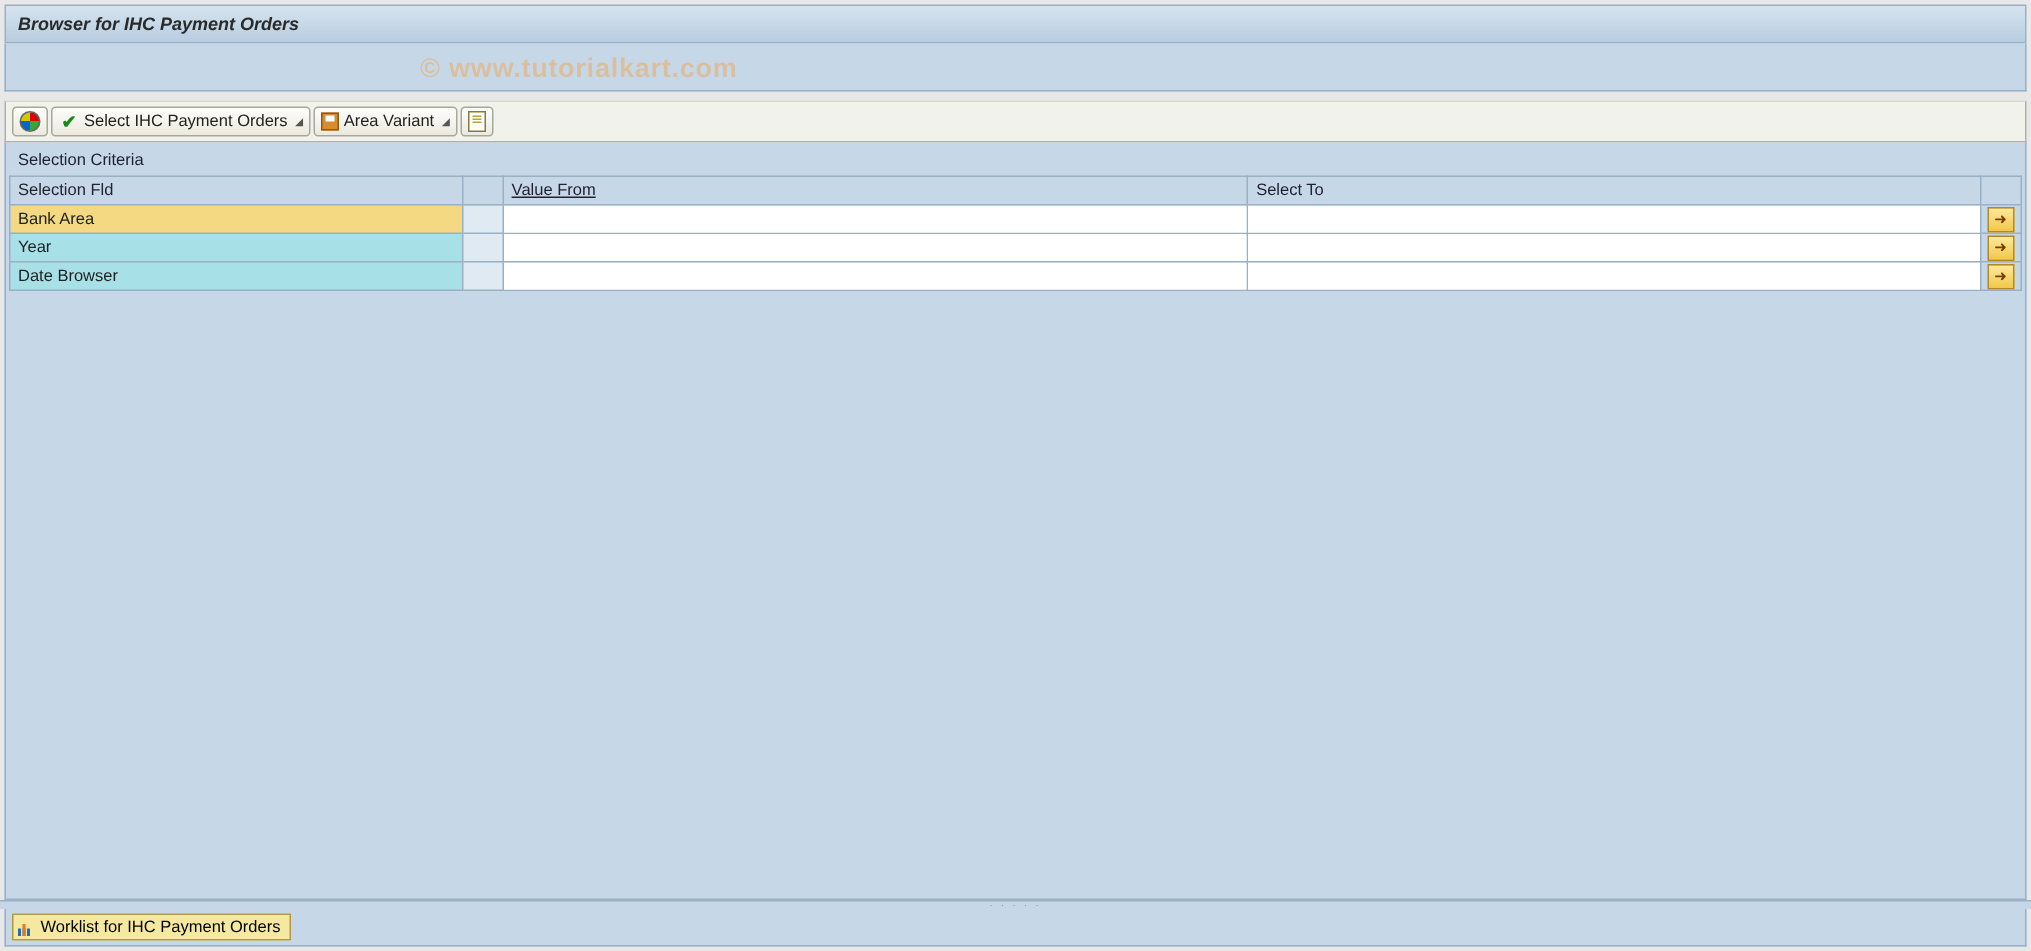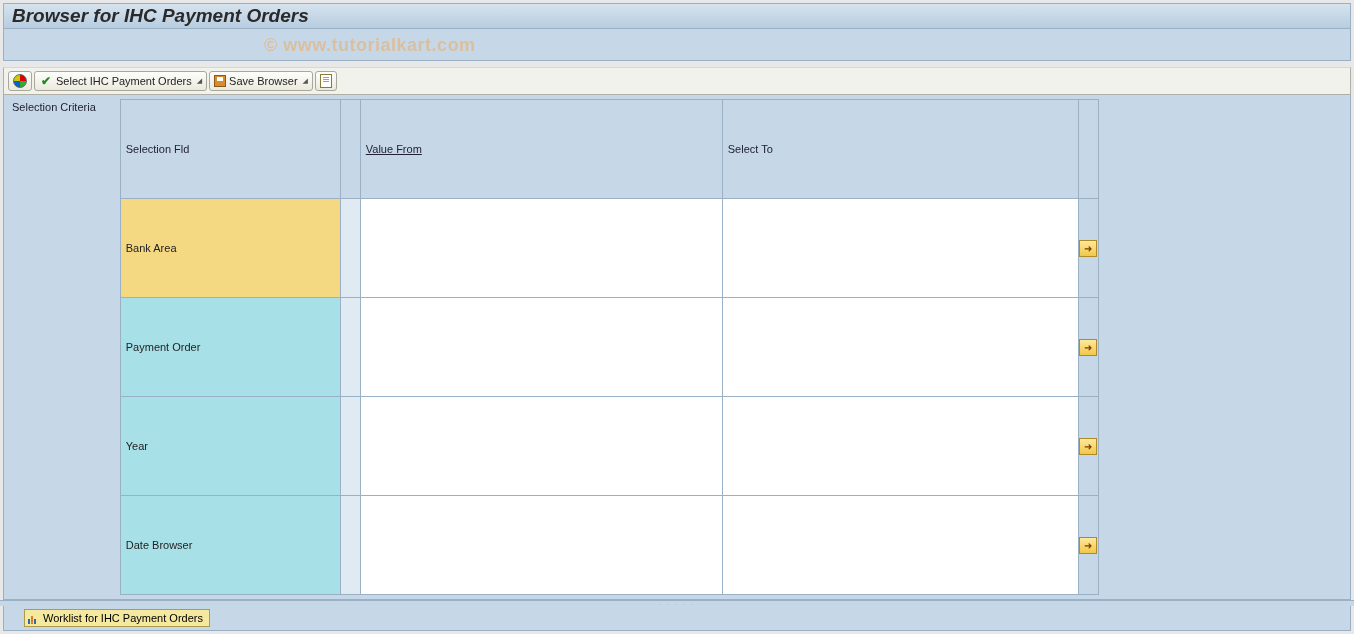--- a/index.html
+++ b/index.html
@@ -19,36 +19,36 @@
       border: 1px solid #9ab0c4;
       padding: 4px 8px;
       height: 26px;
       display: flex;
       align-items: center;
       margin: 3px 3px 0 3px;
     }
     .title-text {
       font-weight: bold;
       font-style: italic;
-      font-size: 19px;
+      font-size: 12px;
       color: #2a2a2a;
     }
     
     .sub-bar {
       background: #c6d8e8;
       border-left: 1px solid #9ab0c4;
       border-right: 1px solid #9ab0c4;
       border-bottom: 1px solid #9ab0c4;
       height: 32px;
       margin: 0 3px;
       position: relative;
     }
     .watermark {
       position: absolute;
-      left: 260px;
+      left: 276px;
       top: 6px;
       font-size: 18px;
       font-weight: bold;
       color: #e8b06f;
       opacity: 0.6;
       letter-spacing: 0.5px;
       pointer-events: none;
       user-select: none;
     }
     
@@ -129,22 +129,21 @@
     
     .content {
       flex: 1;
       background: #c6d8e8;
       border: 1px solid #9ab0c4;
       border-top: none;
       margin: 0 3px;
       padding: 4px 2px;
       overflow: hidden;
       display: flex;
-      flex-direction: row;
-      gap: 18px;
+      flex-direction: column;
     }
     .section-label {
       font-size: 11px;
       color: #223;
       padding: 2px 6px 4px 6px;
     }
     .grid {
       display: table;
       border-collapse: collapse;
       width: auto;
@@ -216,21 +215,21 @@
       color: #7a90a4;
       letter-spacing: 2px;
       cursor: row-resize;
     }
     
     .bottom-panel {
       background: #c6d8e8;
       border: 1px solid #9ab0c4;
       border-top: none;
       margin: 0 3px 3px 3px;
-      padding: 3px 20px;
+      padding: 3px 4px;
     }
     .tab {
       display: inline-flex;
       align-items: center;
       background: #f5e9a0;
       border: 1px solid #b09a4a;
       padding: 1px 6px 1px 3px;
       height: 18px;
       font-size: 11px;
       gap: 3px;
@@ -271,21 +270,21 @@
   <button class="tbtn">
     <span class="icon-circle colorful"></span>
   </button>
   <button class="tbtn">
     <span class="checkmark">✔</span>
     <span>Select IHC Payment Orders</span>
     <span class="mini-arrow">◢</span>
   </button>
   <button class="tbtn">
     <span class="save-disk"></span>
-    <span>Save Browser</span>
+    <span>Area Variant</span>
     <span class="mini-arrow">◢</span>
   </button>
   <button class="tbtn">
     <span class="page-icon"></span>
   </button>
 </div>
 
 <div class="content">
   <div class="section-label">Selection Criteria</div>
 
@@ -299,27 +298,20 @@
     </div>
 
     <div class="grow gdata sel">
       <div class="gcell c-fld">Bank Area</div>
       <div class="gcell c-sp"></div>
       <div class="gcell c-from"><input class="cell-input" value="" style=""></div>
       <div class="gcell c-to"><input class="cell-input" value="" style=""></div>
       <div class="gcell c-more"><span class="more-btn">➜</span></div>
     </div>
 
-    <div class="grow gdata">
-      <div class="gcell c-fld">Payment Order</div>
-      <div class="gcell c-sp"></div>
-      <div class="gcell c-from"><input class="cell-input" value="" style=""></div>
-      <div class="gcell c-to"><input class="cell-input" value="" style=""></div>
-      <div class="gcell c-more"><span class="more-btn">➜</span></div>
-    </div>
 
     <div class="grow gdata">
       <div class="gcell c-fld">Year</div>
       <div class="gcell c-sp"></div>
       <div class="gcell c-from"><input class="cell-input" value="" style=""></div>
       <div class="gcell c-to"><input class="cell-input" value="" style=""></div>
       <div class="gcell c-more"><span class="more-btn">➜</span></div>
     </div>
 
     <div class="grow gdata">

